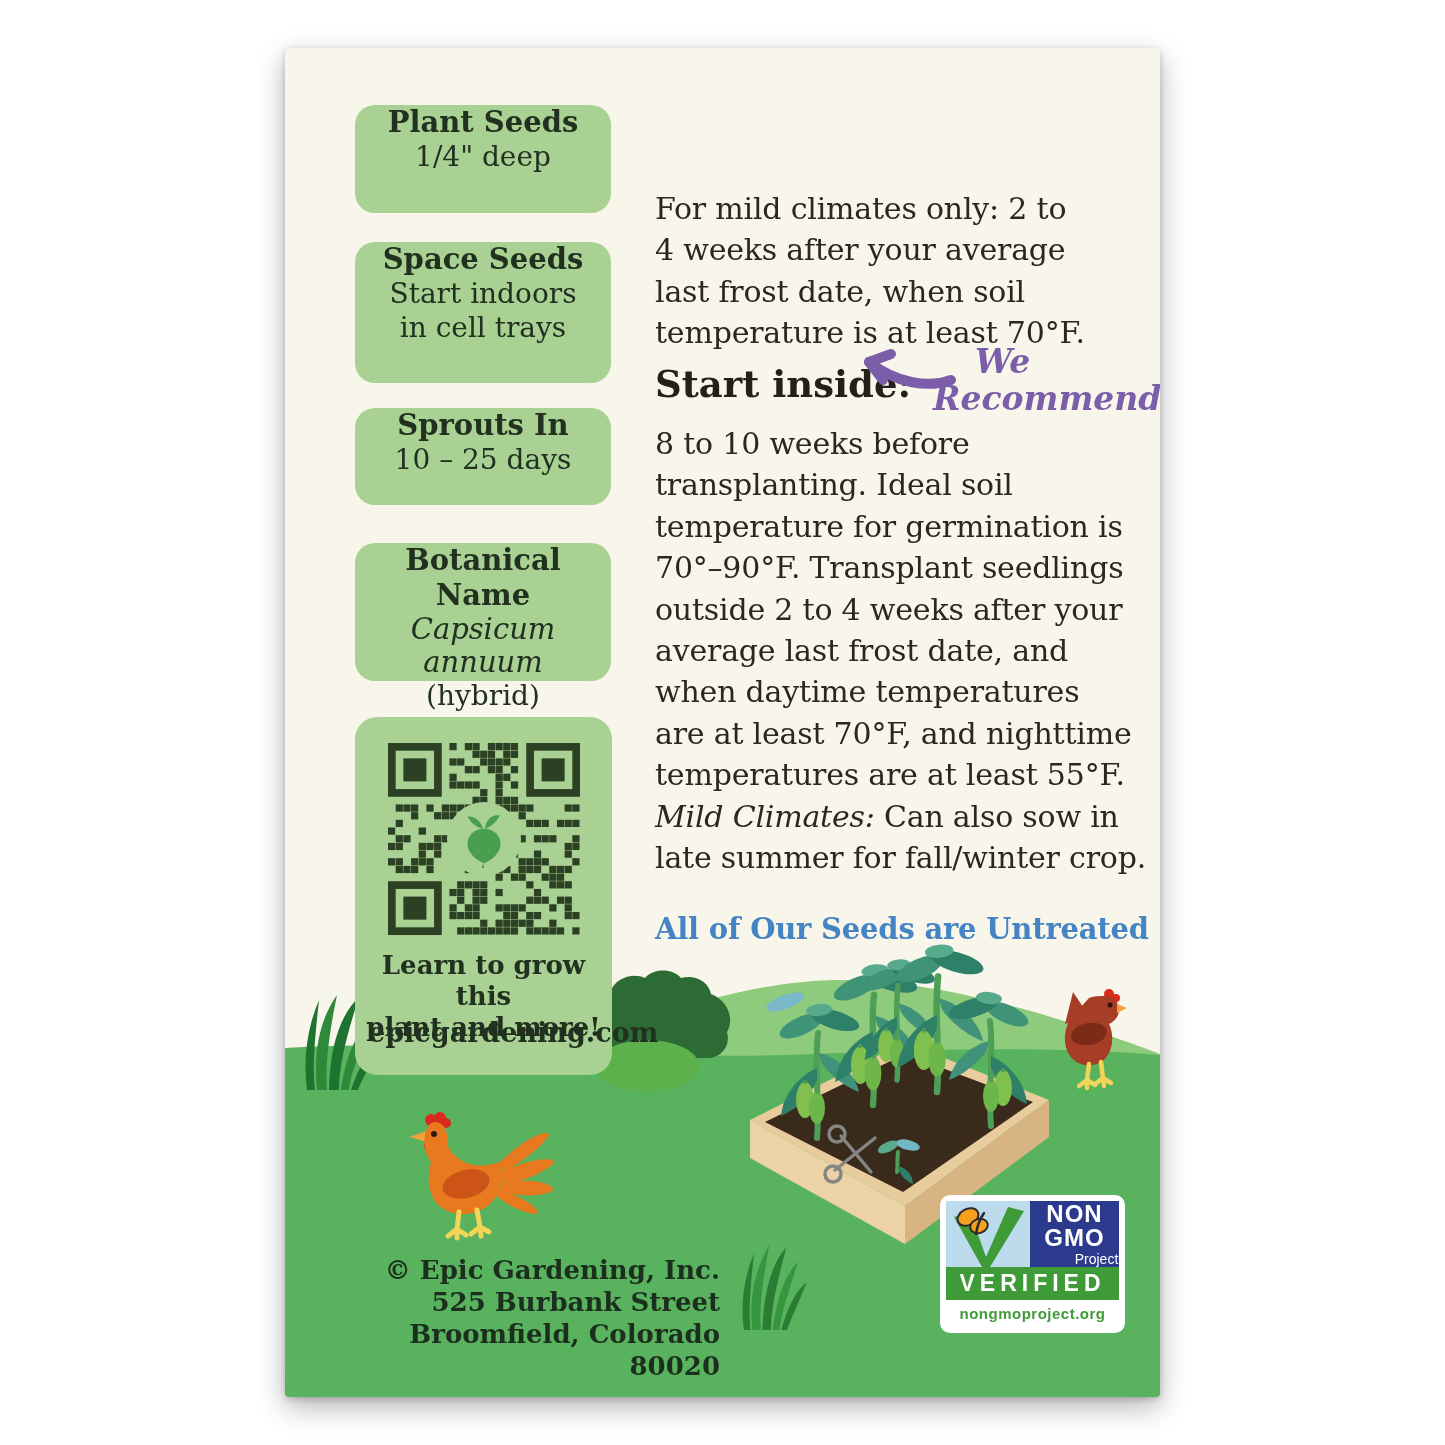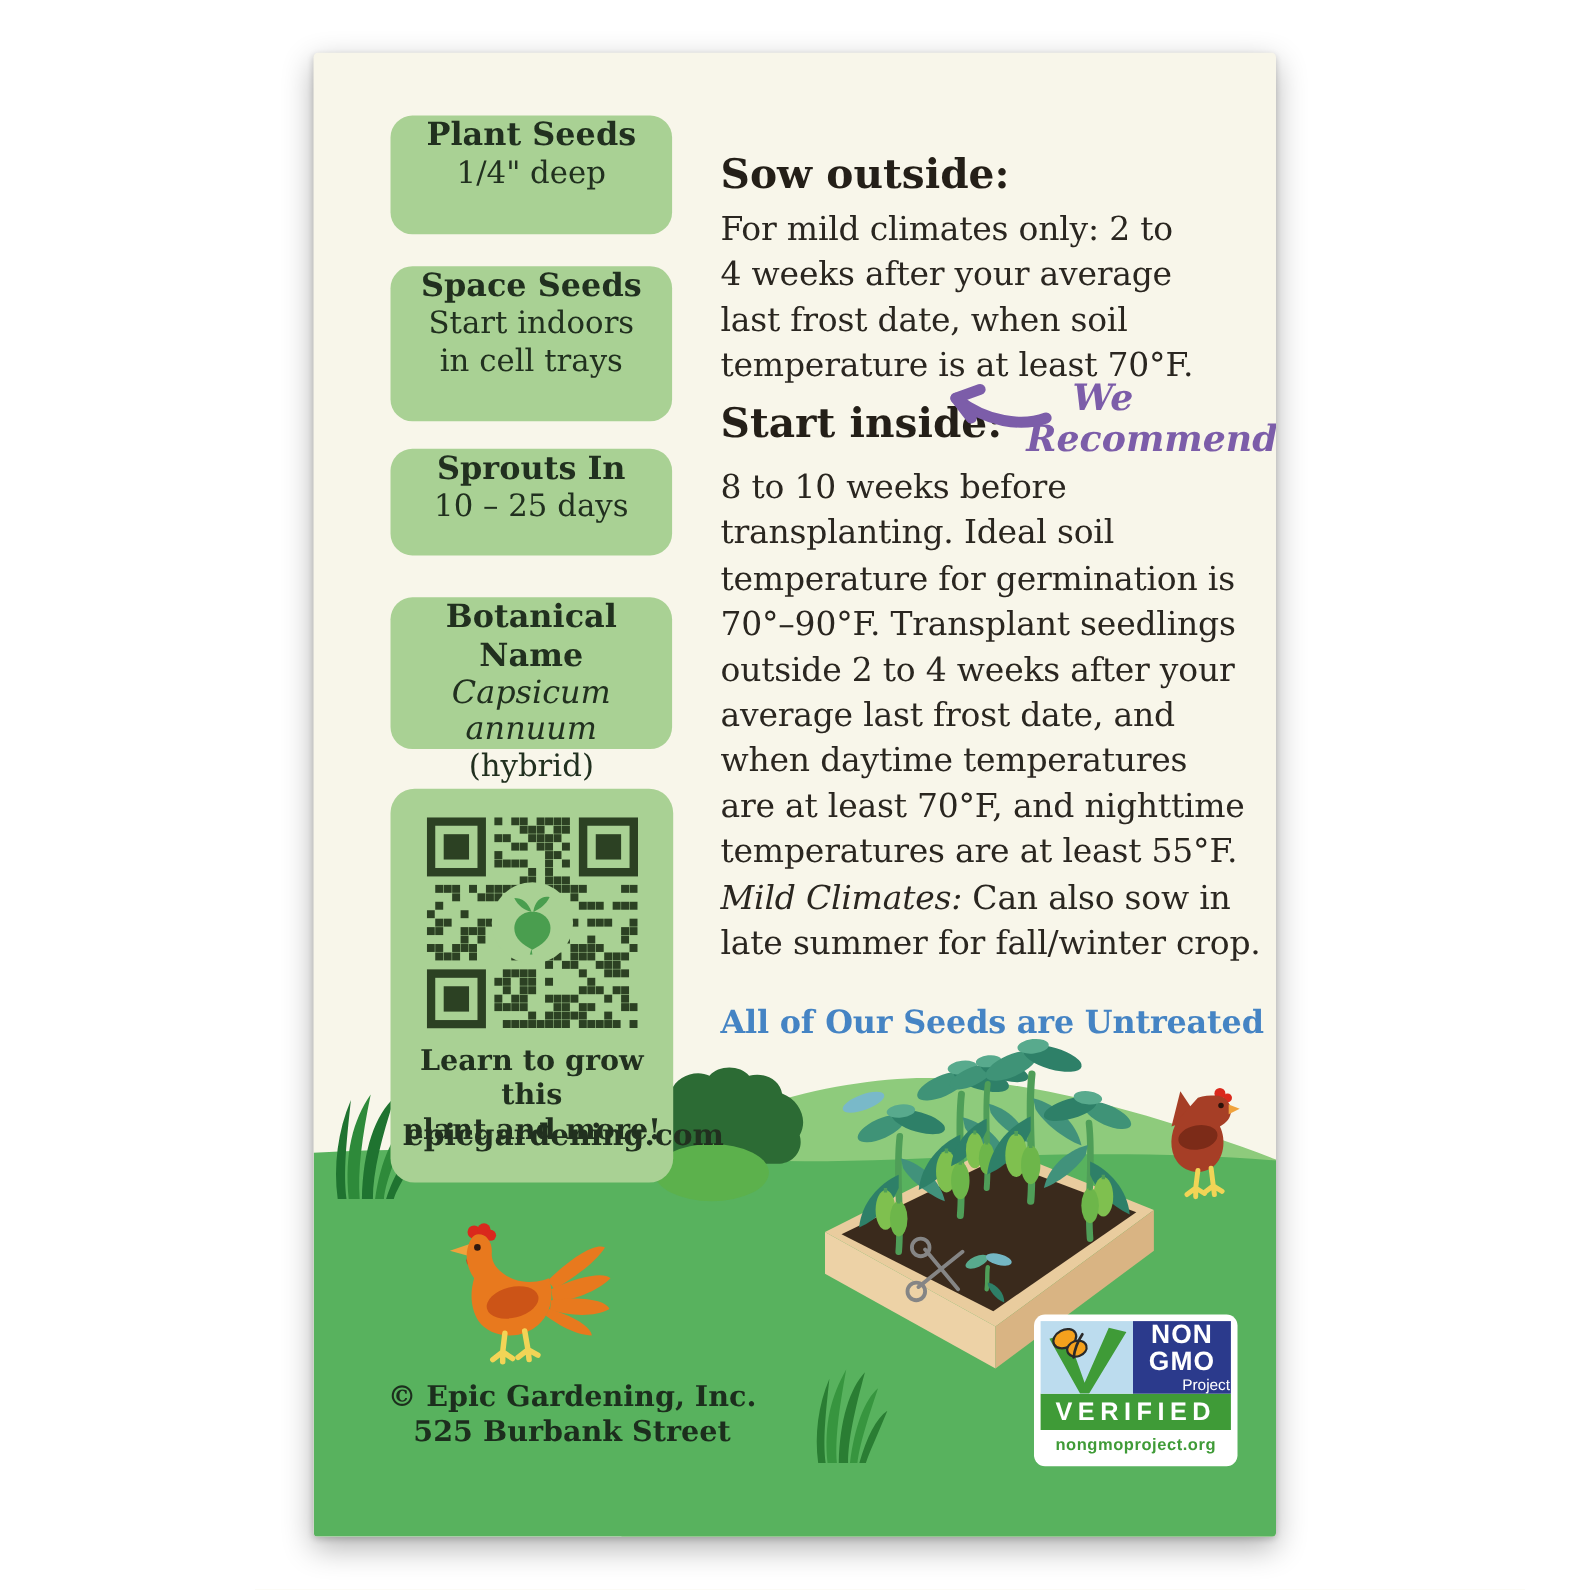--- a/index.html
+++ b/index.html
@@ -51,21 +51,21 @@
   #rec-word{left:648px;top:331px;font-size:33px;}
   #rec-arrow{position:absolute;left:572px;top:298px;z-index:2;}
   .untreated{
     position:absolute;left:370px;top:864px;width:500px;z-index:2;
     color:#4584c4;font-weight:800;font-size:29px;letter-spacing:-0.2px;white-space:nowrap;
   }
   
   .scene{position:absolute;left:0;top:882px;width:875px;height:467px;z-index:1;}
   
   .address{
-    position:absolute;left:35px;top:1206px;width:400px;text-align:center;z-index:4;
+    position:absolute;left:35px;top:1206px;width:400px;text-align:right;z-index:4;
     color:#1c2e1d;font-weight:700;font-size:26px;line-height:32px;
   }
   
   .nongmo{
     position:absolute;left:655px;top:1147px;width:185px;height:138px;background:#ffffff;
     border-radius:10px;z-index:4;padding:6px;box-sizing:border-box;
     font-family:"Liberation Sans","DejaVu Sans",sans-serif;
   }
   .ng-top{display:flex;height:66px;}
   .ng-sky{width:84px;height:66px;background:#bcdcee;overflow:hidden;}
@@ -317,21 +317,20 @@
         </svg>
       </div>
     </div>
     <div class="qr-cap">
       <div>Learn to grow this</div>
       <div>plant and more!</div>
     </div>
     <div class="qr-site">epicgardening.com</div>
   </div>
 
-  <div class="rh" id="h-sow">Sow outside:</div>
   <div class="para" id="para-sow">
     <div class="bl">For mild climates only: 2 to</div>
     <div class="bl">4 weeks after your average</div>
     <div class="bl">last frost date, when soil</div>
     <div class="bl">temperature is at least 70°F.</div>
   </div>
 
   <div class="rh" id="h-start">Start inside:</div>
   <svg id="rec-arrow" width="100" height="44" viewBox="0 0 100 44">
     <path d="M94,34 C72,42 40,38 12,16" fill="none" stroke="#7c5da9" stroke-width="10" stroke-linecap="round"></path>
@@ -447,20 +446,21 @@
       <path d="M18,0 C14,-42 22,-72 38,-100 C30,-56 26,-25 28,0 Z" fill="#37953f"></path>
       <path d="M30,0 C31,-46 42,-80 58,-97 C47,-56 40,-25 40,0 Z" fill="#2a7d33"></path>
       <path d="M42,0 C47,-40 58,-68 72,-80 C60,-44 52,-18 50,0 Z" fill="#37953f"></path>
       <path d="M52,0 C60,-28 70,-48 82,-56 C71,-29 62,-10 59,0 Z" fill="#2a7d33"></path>
     </g>
   </svg>
 
   <div class="address">
     <div>© Epic Gardening, Inc.</div>
     <div>525 Burbank Street</div>
+    <div>Broomfield, Colorado 80020</div>
   </div>
 
   <div class="nongmo">
     <div class="ng-top">
       <div class="ng-sky">
         <svg width="84" height="66" viewBox="0 0 84 66">
           <polygon points="8,16 24,11 40,56 62,6 78,10 44,66 36,66" fill="#3f9b37"></polygon>
           <g>
             <ellipse cx="22" cy="16" rx="11" ry="8" transform="rotate(-28 22 16)" fill="#f5a11d" stroke="#2a2a2a" stroke-width="2"></ellipse>
             <ellipse cx="33" cy="25" rx="9" ry="7" transform="rotate(-18 33 25)" fill="#f5a11d" stroke="#2a2a2a" stroke-width="2"></ellipse>

